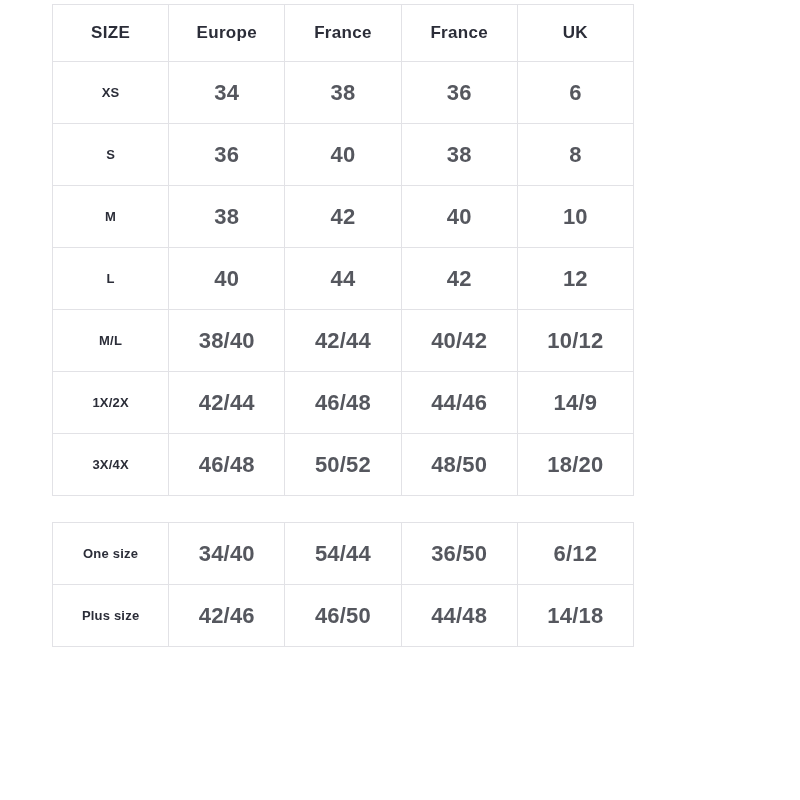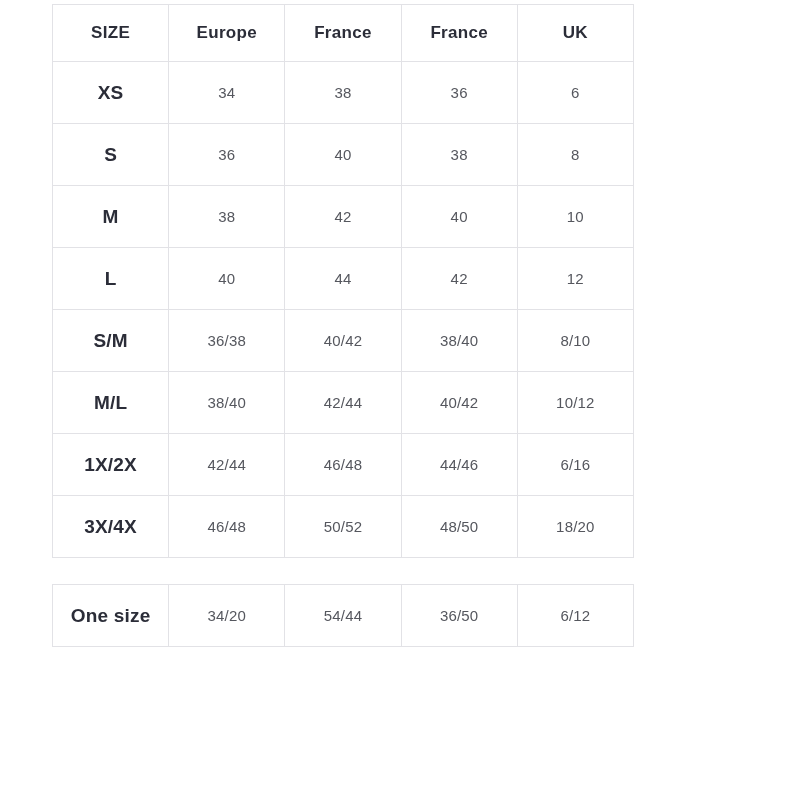--- a/index.html
+++ b/index.html
@@ -30,27 +30,27 @@
   }
   table.size-table th {
     height: 57px;
     font-size: 17px;
     font-weight: 700;
     color: #2b2d38;
     letter-spacing: 0.3px;
   }
   table.size-table td {
     height: 62px;
-    font-size: 15px;
-    font-weight: 400;
+    font-size: 22px;
+    font-weight: 700;
     color: #55575e;
     letter-spacing: 0.2px;
   }
   table.size-table td:first-child {
-    font-size: 19px;
+    font-size: 13px;
     font-weight: 700;
     color: #2b2d38;
   }
   table.size-table.secondary {
     margin-top: 26px;
   }
 </style>
 </head>
 <body>
 
@@ -88,53 +88,53 @@
           <td>10</td>
         </tr>
         <tr>
           <td>L</td>
           <td>40</td>
           <td>44</td>
           <td>42</td>
           <td>12</td>
         </tr>
         <tr>
-          <td>S/M</td>
-          <td>36/38</td>
-          <td>40/42</td>
-          <td>38/40</td>
-          <td>8/10</td>
-        </tr>
-        <tr>
           <td>M/L</td>
           <td>38/40</td>
           <td>42/44</td>
           <td>40/42</td>
           <td>10/12</td>
         </tr>
         <tr>
           <td>1X/2X</td>
           <td>42/44</td>
           <td>46/48</td>
           <td>44/46</td>
-          <td>6/16</td>
+          <td>14/9</td>
         </tr>
         <tr>
           <td>3X/4X</td>
           <td>46/48</td>
           <td>50/52</td>
           <td>48/50</td>
           <td>18/20</td>
         </tr>
       </tbody>
     </table>
   <table class="size-table secondary">
       <tbody>
         <tr>
           <td>One size</td>
-          <td>34/20</td>
+          <td>34/40</td>
           <td>54/44</td>
           <td>36/50</td>
           <td>6/12</td>
+        </tr>
+        <tr>
+          <td>Plus size</td>
+          <td>42/46</td>
+          <td>46/50</td>
+          <td>44/48</td>
+          <td>14/18</td>
         </tr>
       </tbody>
     </table>
 </div>
 
 </body></html>

